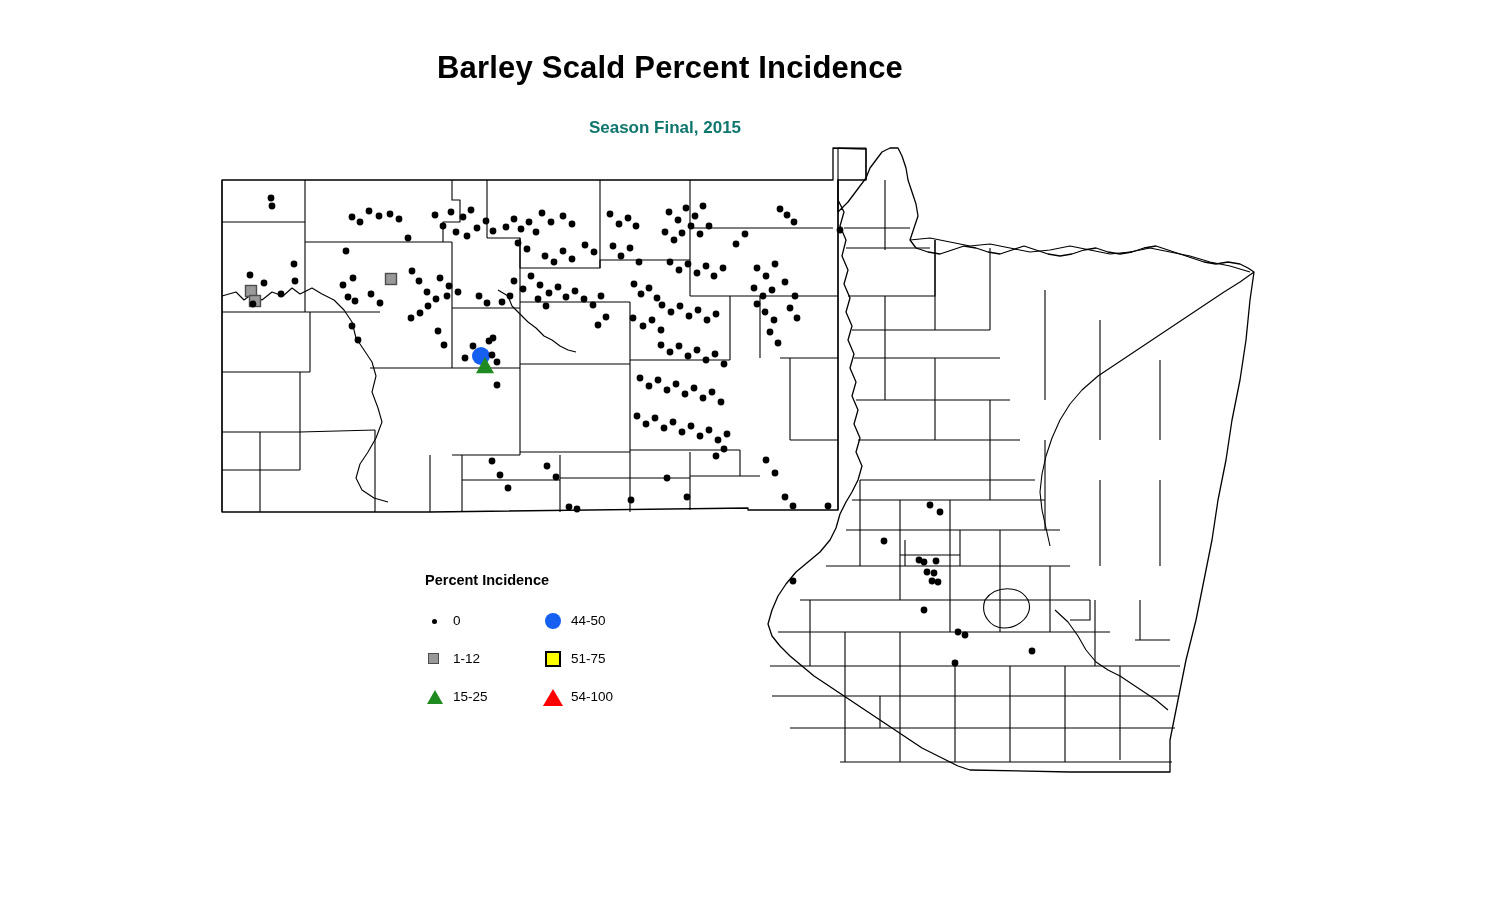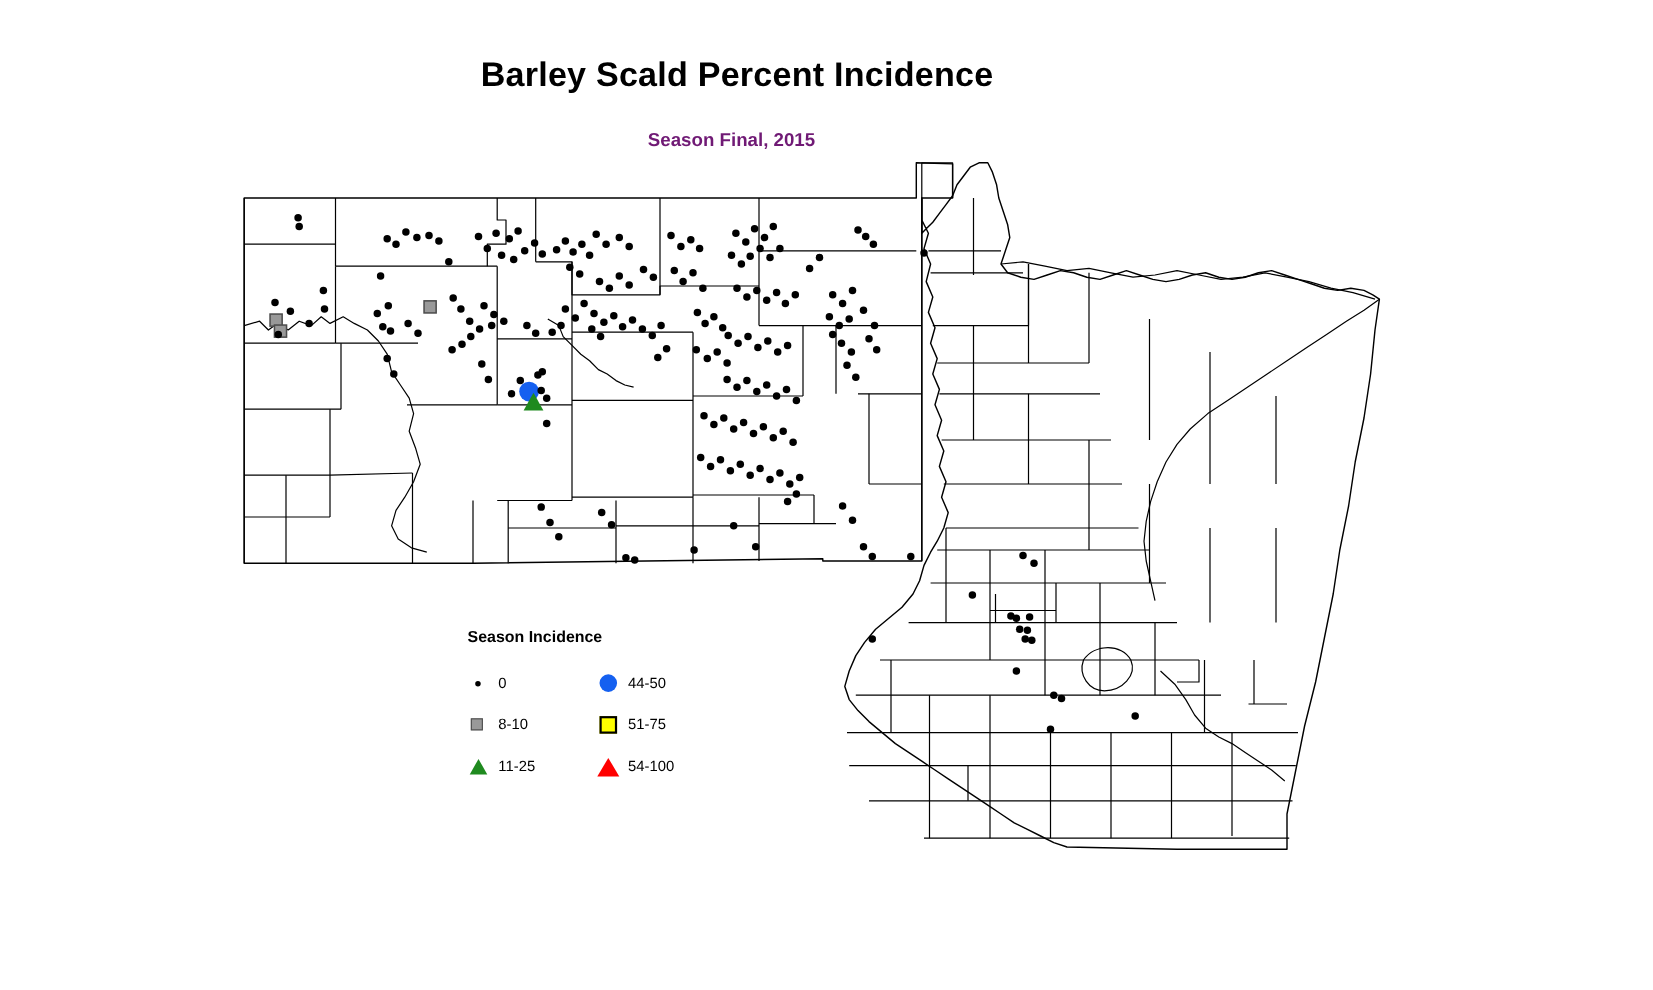--- a/index.html
+++ b/index.html
@@ -27,21 +27,21 @@
     letter-spacing: 0.2px;
   }
   #subtitle {
     position: absolute;
     left: 0;
     top: 118px;
     width: 1330px;
     text-align: center;
     font-size: 17px;
     font-weight: bold;
-    color: #701a75;
+    color: #0f766e;
   }
   #map-area {
     position: absolute;
     left: 0;
     top: 0;
     width: 1503px;
     height: 900px;
   }
   #map-svg {
     position: absolute;
@@ -529,41 +529,41 @@
           <circle cx="465" cy="358" r="3.4" fill="#000000"></circle>
           <circle cx="473" cy="346" r="3.4" fill="#000000"></circle>
           <circle cx="493" cy="338" r="3.4" fill="#000000"></circle>
           <circle cx="487" cy="303" r="3.4" fill="#000000"></circle>
           <circle cx="479" cy="296" r="3.4" fill="#000000"></circle>
         </g>
     </svg>
   </div>
 
   <div id="legend">
-    <div id="legend-title">Season Incidence</div>
+    <div id="legend-title">Percent Incidence</div>
 
     <div class="legend-entry" style="left:0px; top:38px;">
       <span class="legend-sym">
           <i class="sym-dot"></i>
         </span>
       <span class="legend-lab">0</span>
     </div>
 
     <div class="legend-entry" style="left:0px; top:76px;">
       <span class="legend-sym">
           <i class="sym-square-gray"></i>
         </span>
-      <span class="legend-lab">8-10</span>
+      <span class="legend-lab">1-12</span>
     </div>
 
     <div class="legend-entry" style="left:0px; top:114px;">
       <span class="legend-sym">
           <i class="sym-tri-green"></i>
         </span>
-      <span class="legend-lab">11-25</span>
+      <span class="legend-lab">15-25</span>
     </div>
 
     <div class="legend-entry" style="left:118px; top:38px;">
       <span class="legend-sym">
           <i class="sym-circle-blue"></i>
         </span>
       <span class="legend-lab">44-50</span>
     </div>
 
     <div class="legend-entry" style="left:118px; top:76px;">

